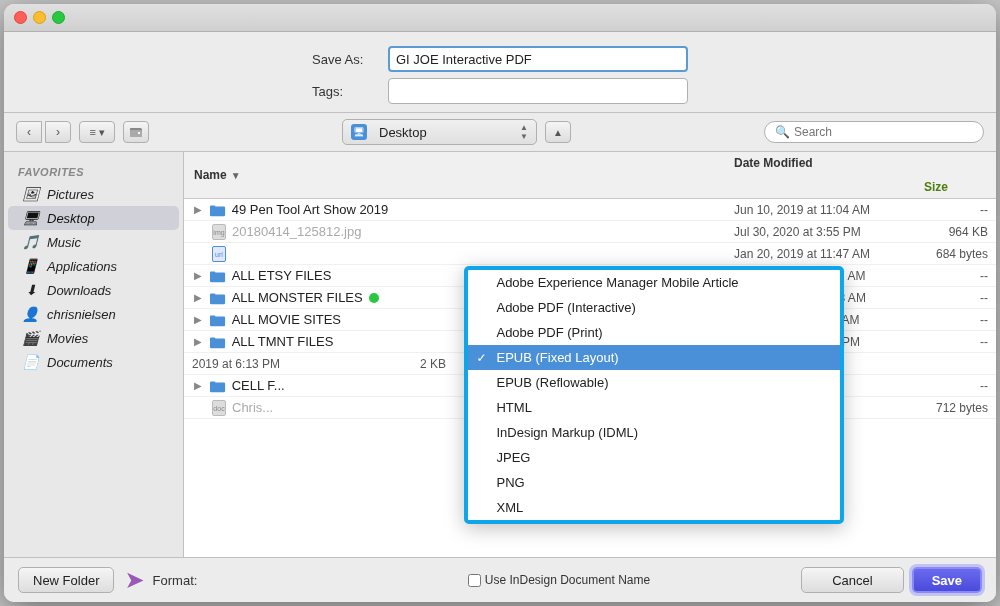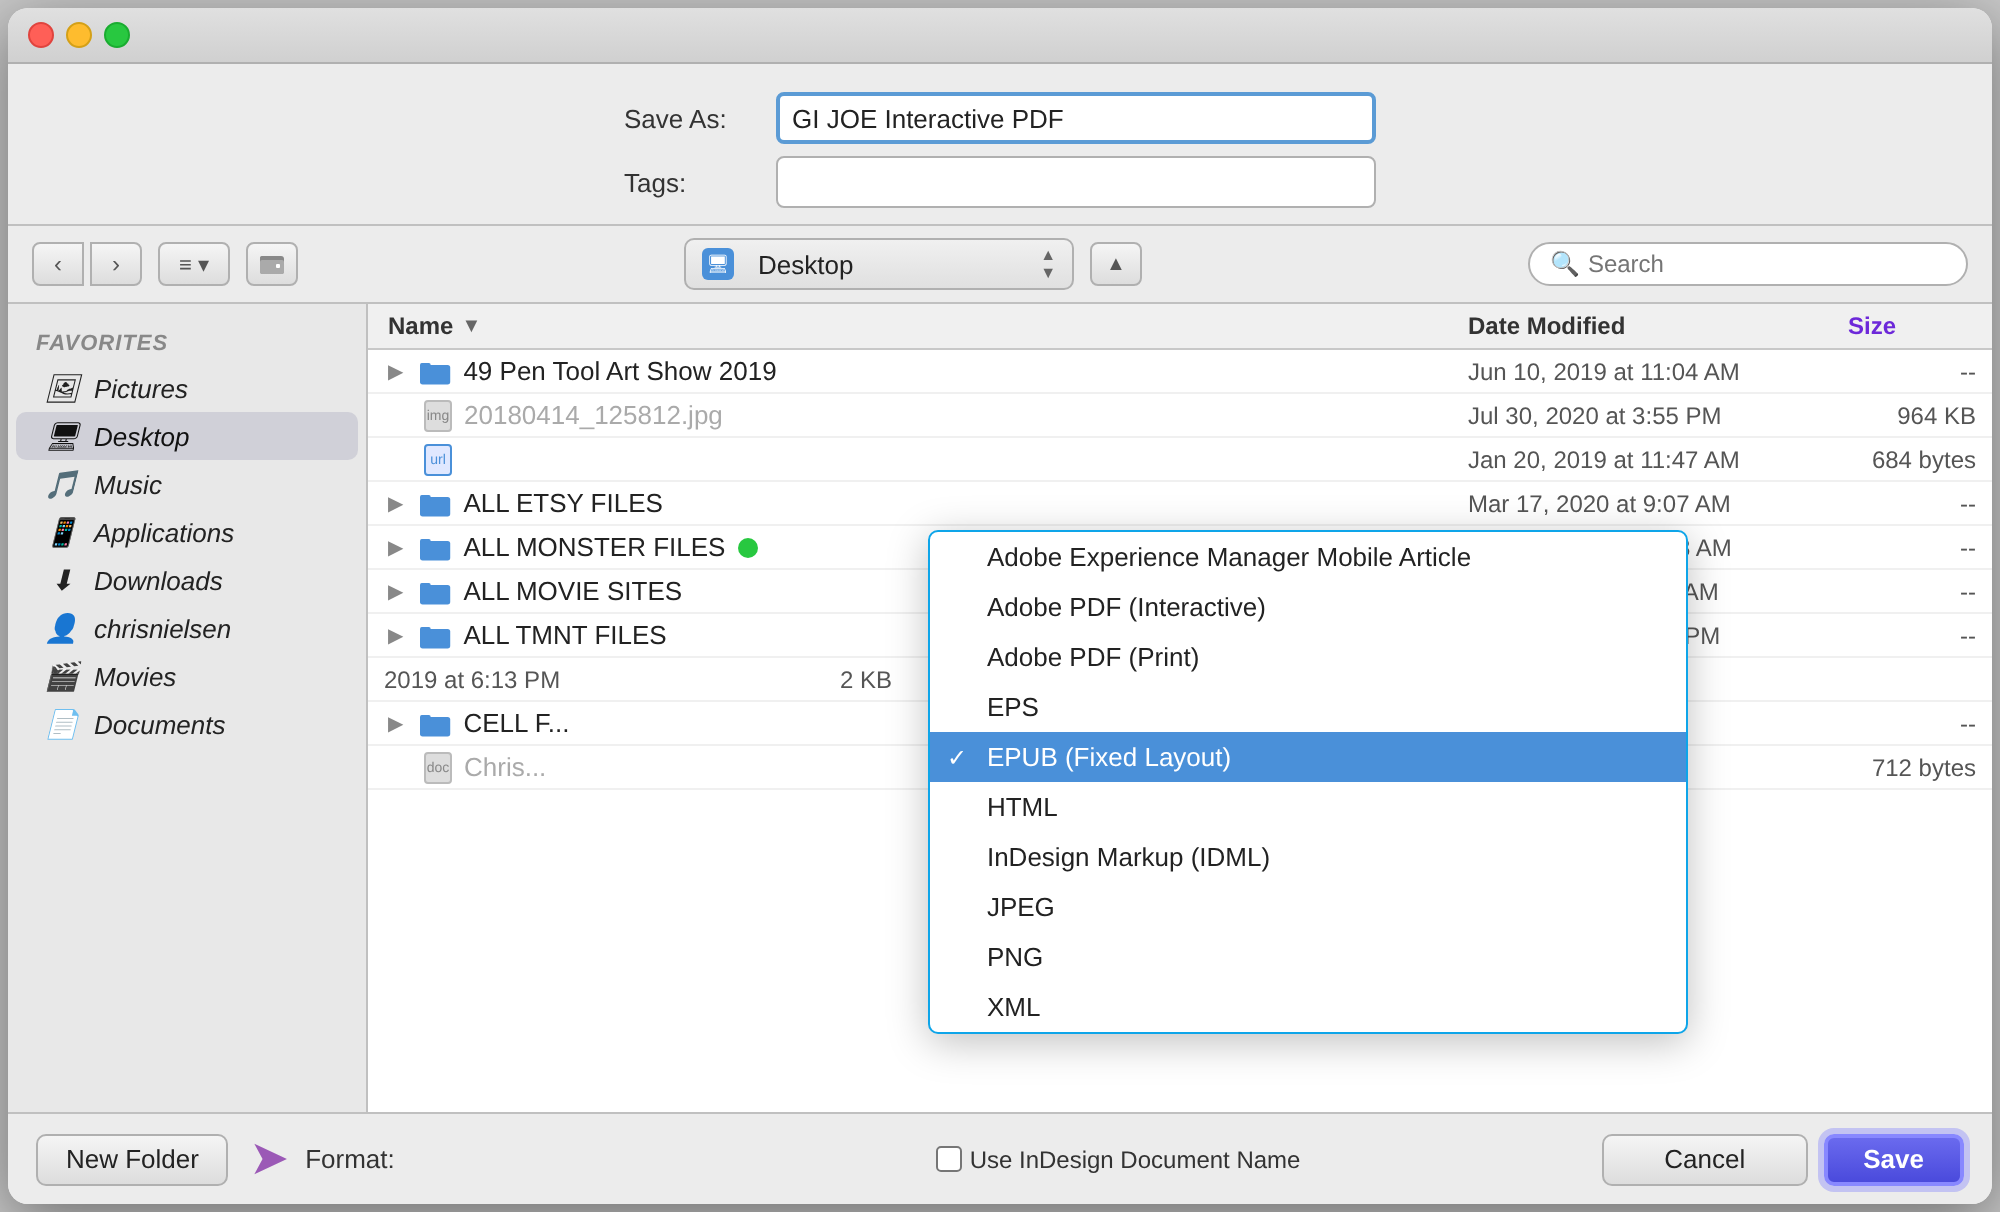--- a/index.html
+++ b/index.html
@@ -244,21 +244,21 @@
     }
     .col-name {
       flex: 1;
       padding: 0 10px;
       font-size: 12px;
       font-weight: 600;
       color: #333;
       display: flex; align-items: center; gap: 4px;
     }
     .col-date { width: 190px; font-size: 12px; font-weight: 600; color: #333; padding: 0 8px; }
-    .col-size { width: 80px; font-size: 12px; font-weight: 600; color: #6d28d9; padding: 0 8px; }
+    .col-size { width: 80px; font-size: 12px; font-weight: 600; color: #4d7c0f; padding: 0 8px; margin-top: 24px; }
     .file-list {
       flex: 1;
       overflow-y: auto;
     }
     .file-row {
       display: flex;
       align-items: center;
       padding: 2px 0;
       border-bottom: 1px solid #f0f0f0;
       min-height: 22px;
@@ -356,21 +356,21 @@
       color: #222;
     }
 
     
     .dropdown-overlay {
       position: absolute;
       left: 340px;
       top: -300px;
       width: 380px;
       background: white;
-      border: 1px solid #0ea5e9;
+      border: 4px solid #0ea5e9;
       border-radius: 5px;
       box-shadow: 0 4px 20px rgba(0,0,0,0.25);
       z-index: 100;
       overflow: hidden;
     }
     .dropdown-item {
       padding: 5px 16px 5px 28px;
       font-size: 13px;
       color: #222;
       cursor: pointer;
@@ -645,22 +645,22 @@
       <div class="arrow-indicator" style="position:relative;left:0;top:0;width:auto;display:flex;align-items:center;">
         <span class="purple-arrow" style="color:#9b59b6;font-size:24px;margin-right:4px;">➤</span>
         <span class="format-label">Format:</span>
       </div>
 
       <div class="dropdown-overlay" id="dropdown-overlay">
 
       <div class="dropdown-item">Adobe Experience Manager Mobile Article</div>
           <div class="dropdown-item">Adobe PDF (Interactive)</div>
           <div class="dropdown-item">Adobe PDF (Print)</div>
-          <div class="dropdown-item">EPS</div>
           <div class="dropdown-item selected"><span class="checkmark">✓</span>EPUB (Fixed Layout)</div>
+          <div class="dropdown-item">EPUB (Reflowable)</div>
           <div class="dropdown-item">HTML</div>
           <div class="dropdown-item">InDesign Markup (IDML)</div>
           <div class="dropdown-item">JPEG</div>
           <div class="dropdown-item">PNG</div>
           <div class="dropdown-item">XML</div>
         </div>
     </div>
     <div style="flex:1;display:flex;align-items:center;gap:8px;padding-left:10px;">
       <div class="checkbox-label">
         <input type="checkbox" style="">

